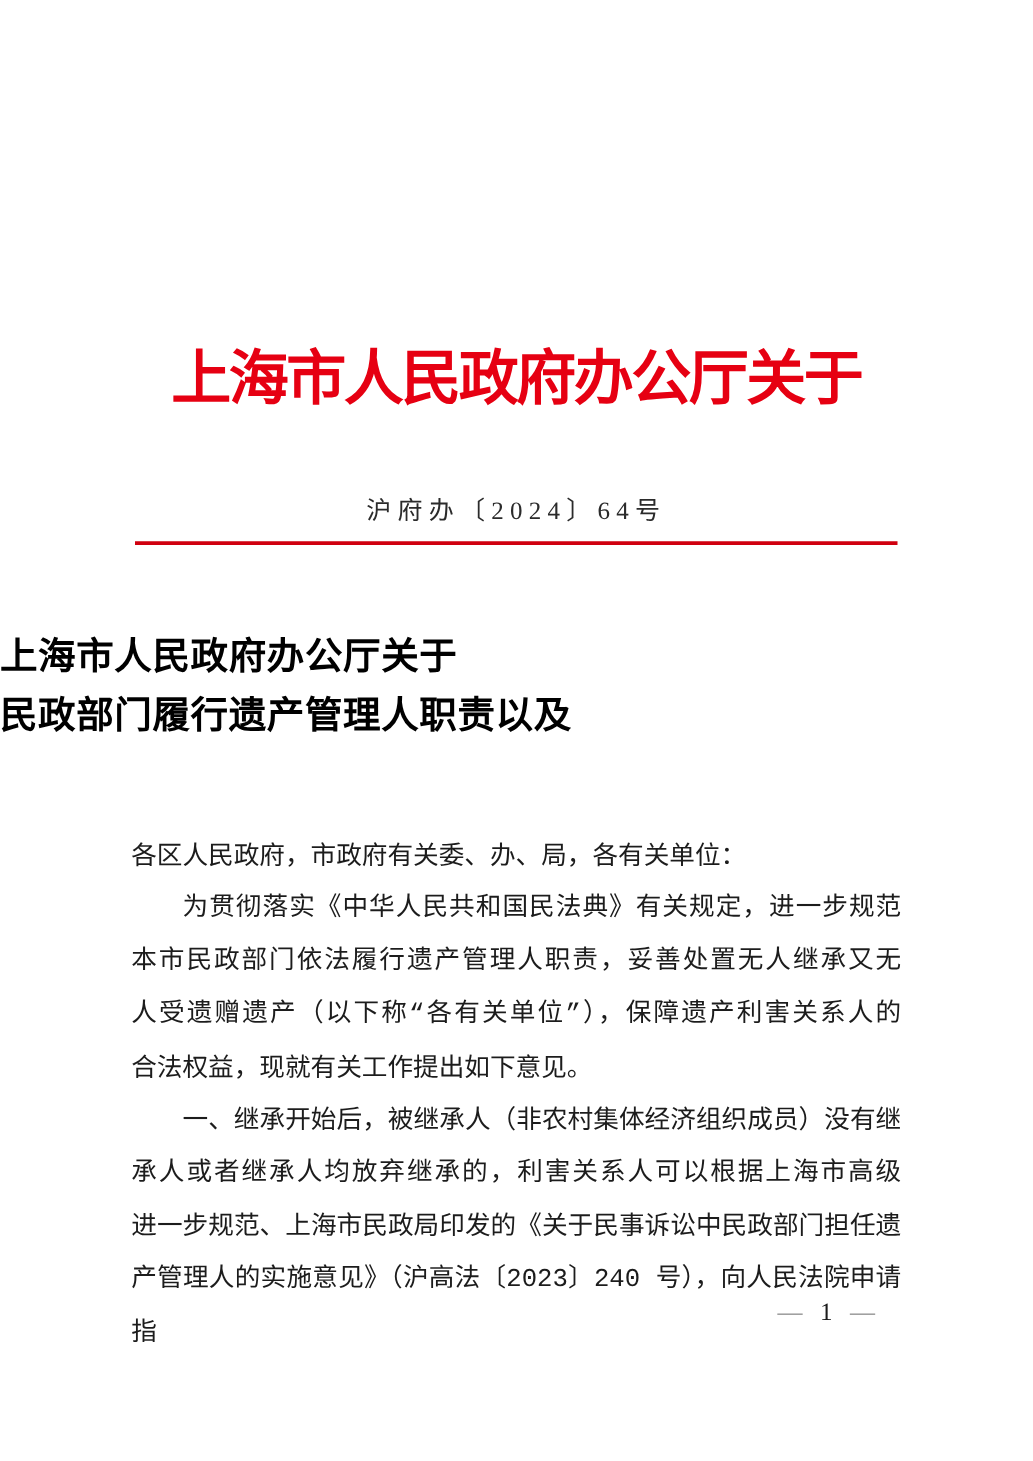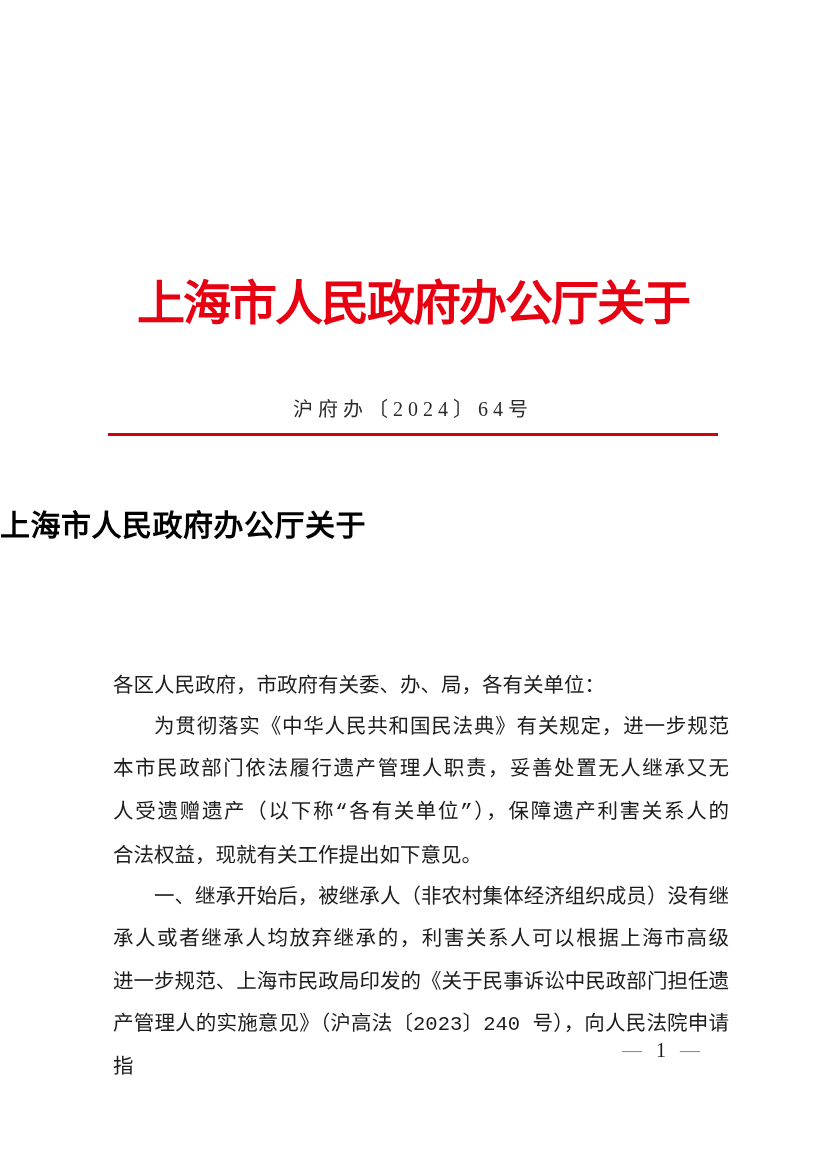--- a/index.html
+++ b/index.html
@@ -66,21 +66,20 @@
   }
   
   .body-text {
     position: absolute;
     top: 664px;
     left: 105px;
     width: 616px;
     font-size: 20.5px;
     line-height: 42.5px;
     color: #1c1c1c;
-    margin-left: 8px;
   }
   .body-line {
     text-align: justify;
     text-justify: inter-character;
   }
   .body-line.stretch {
     text-align-last: justify;
     font-family: Liberation Mono, monospace;
   }
   .body-line.indent {
@@ -109,20 +108,21 @@
 <div class="page">
 
   <div class="masthead">上海市人民政府办公厅关于</div>
 
   <div class="doc-number">沪府办〔2024〕64号</div>
 
   <div class="red-rule"></div>
 
   <div class="doc-title">
     <div class="doc-title-line">上海市人民政府办公厅关于</div>
+    <div class="doc-title-line">民政部门履行遗产管理人职责以及</div>
   </div>
 
   <div class="body-text">
     <div class="body-line">各区人民政府，市政府有关委、办、局，各有关单位：</div>
     <div class="body-line indent stretch">为贯彻落实《中华人民共和国民法典》有关规定，进一步规范</div>
     <div class="body-line stretch">本市民政部门依法履行遗产管理人职责，妥善处置无人继承又无</div>
     <div class="body-line stretch">人受遗赠遗产（以下称“各有关单位”），保障遗产利害关系人的</div>
     <div class="body-line">合法权益，现就有关工作提出如下意见。</div>
     <div class="body-line indent stretch">一、继承开始后，被继承人（非农村集体经济组织成员）没有继</div>
     <div class="body-line stretch">承人或者继承人均放弃继承的，利害关系人可以根据上海市高级</div>

